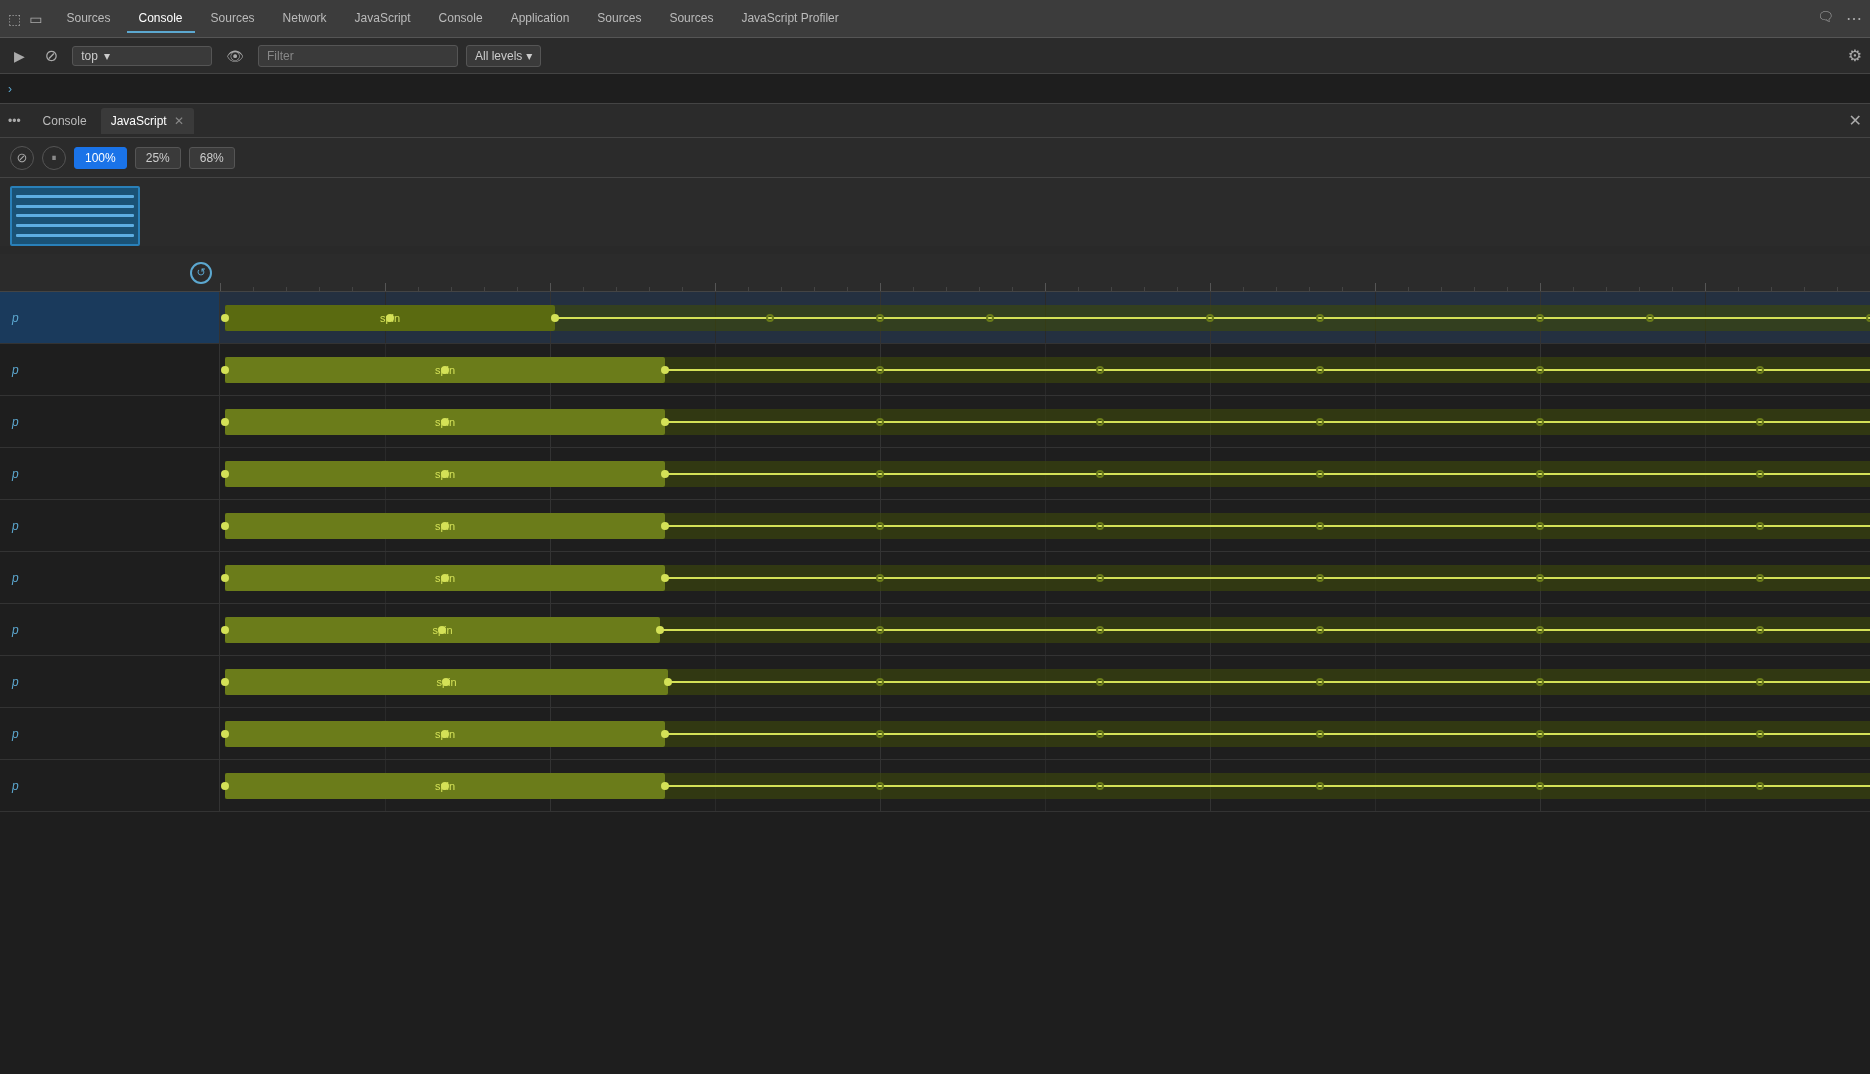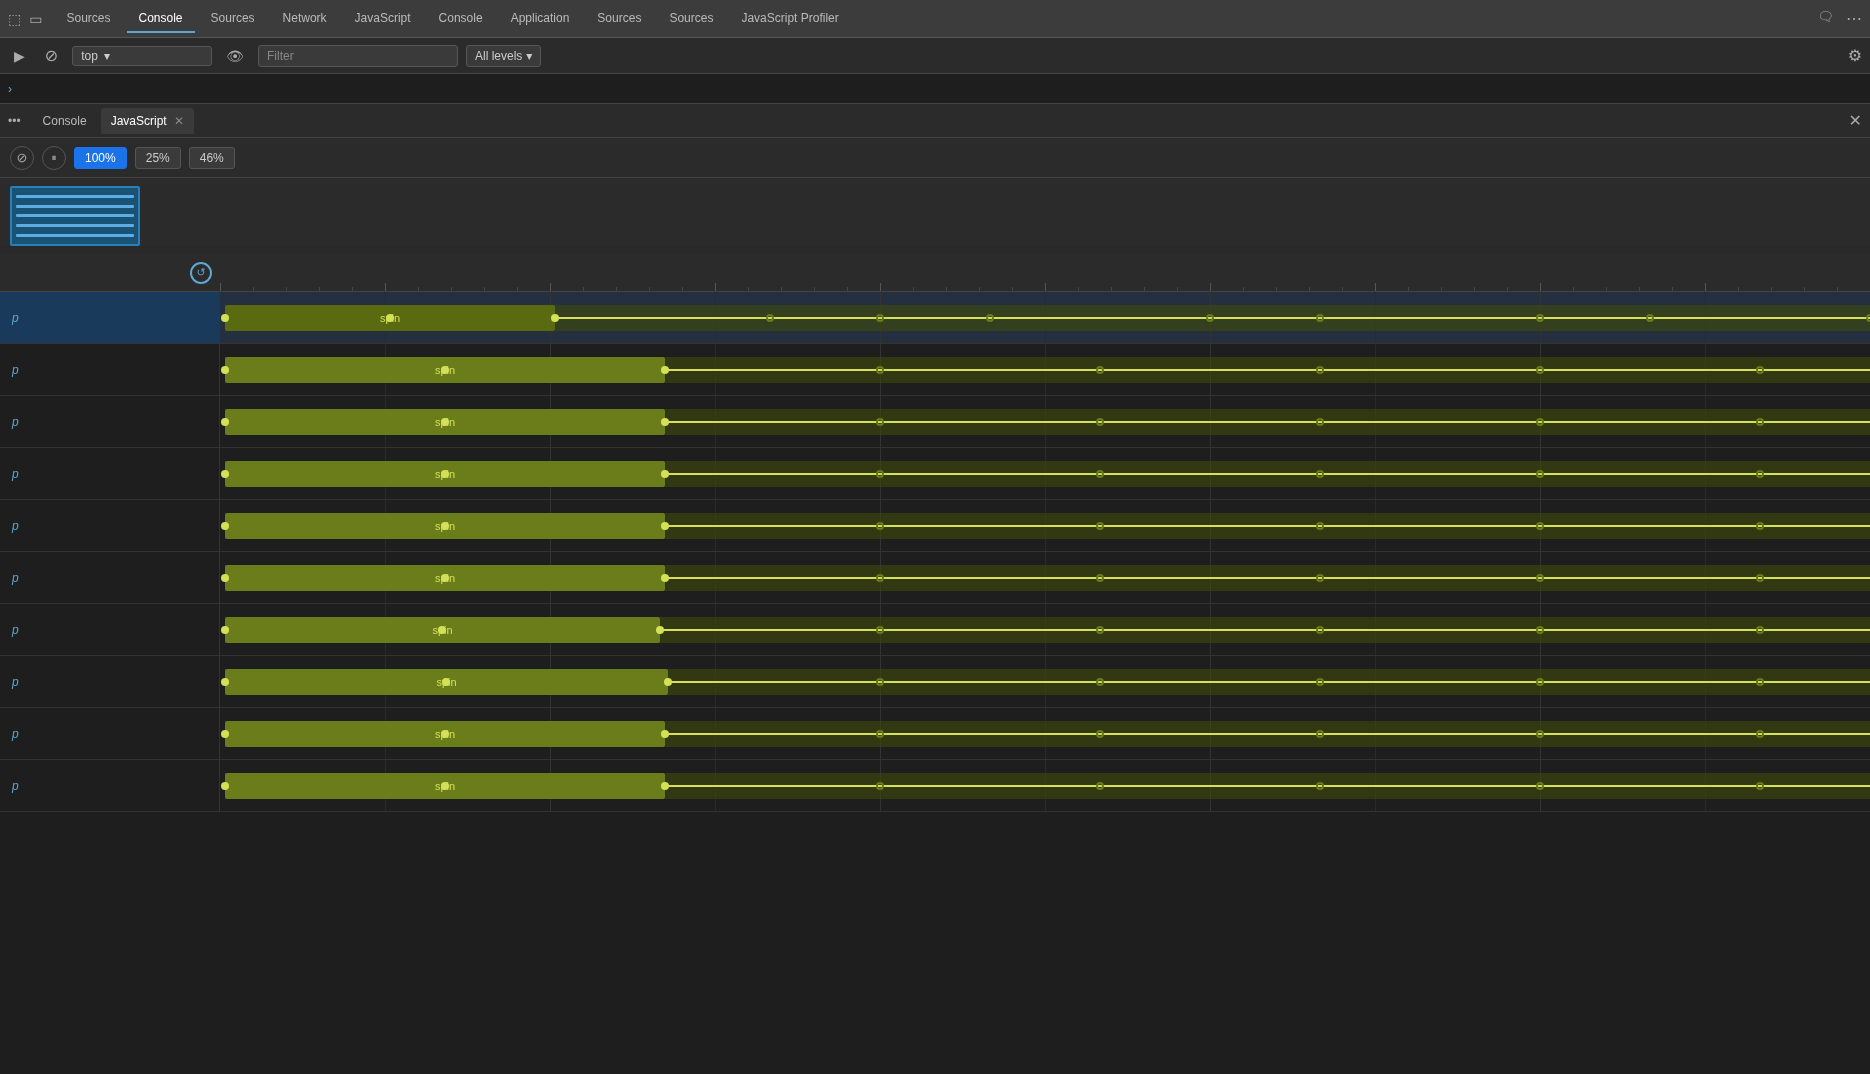--- a/index.html
+++ b/index.html
@@ -443,21 +443,21 @@
   </div>
 </div>
 
 <div class="animations-panel">
 
   <div class="speed-controls">
     <button class="speed-pause-btn" style="font-size:13px;">⊘</button>
     <button class="speed-pause-btn" style="font-size:10px;">⏸</button>
     <button class="speed-btn active">100%</button>
     <button class="speed-btn">25%</button>
-    <button class="speed-btn">46%</button>
+    <button class="speed-btn">68%</button>
   </div>
 
   <div class="anim-preview">
     <div class="anim-preview-line"></div>
     <div class="anim-preview-line"></div>
     <div class="anim-preview-line"></div>
     <div class="anim-preview-line"></div>
     <div class="anim-preview-line"></div>
   </div>
 

